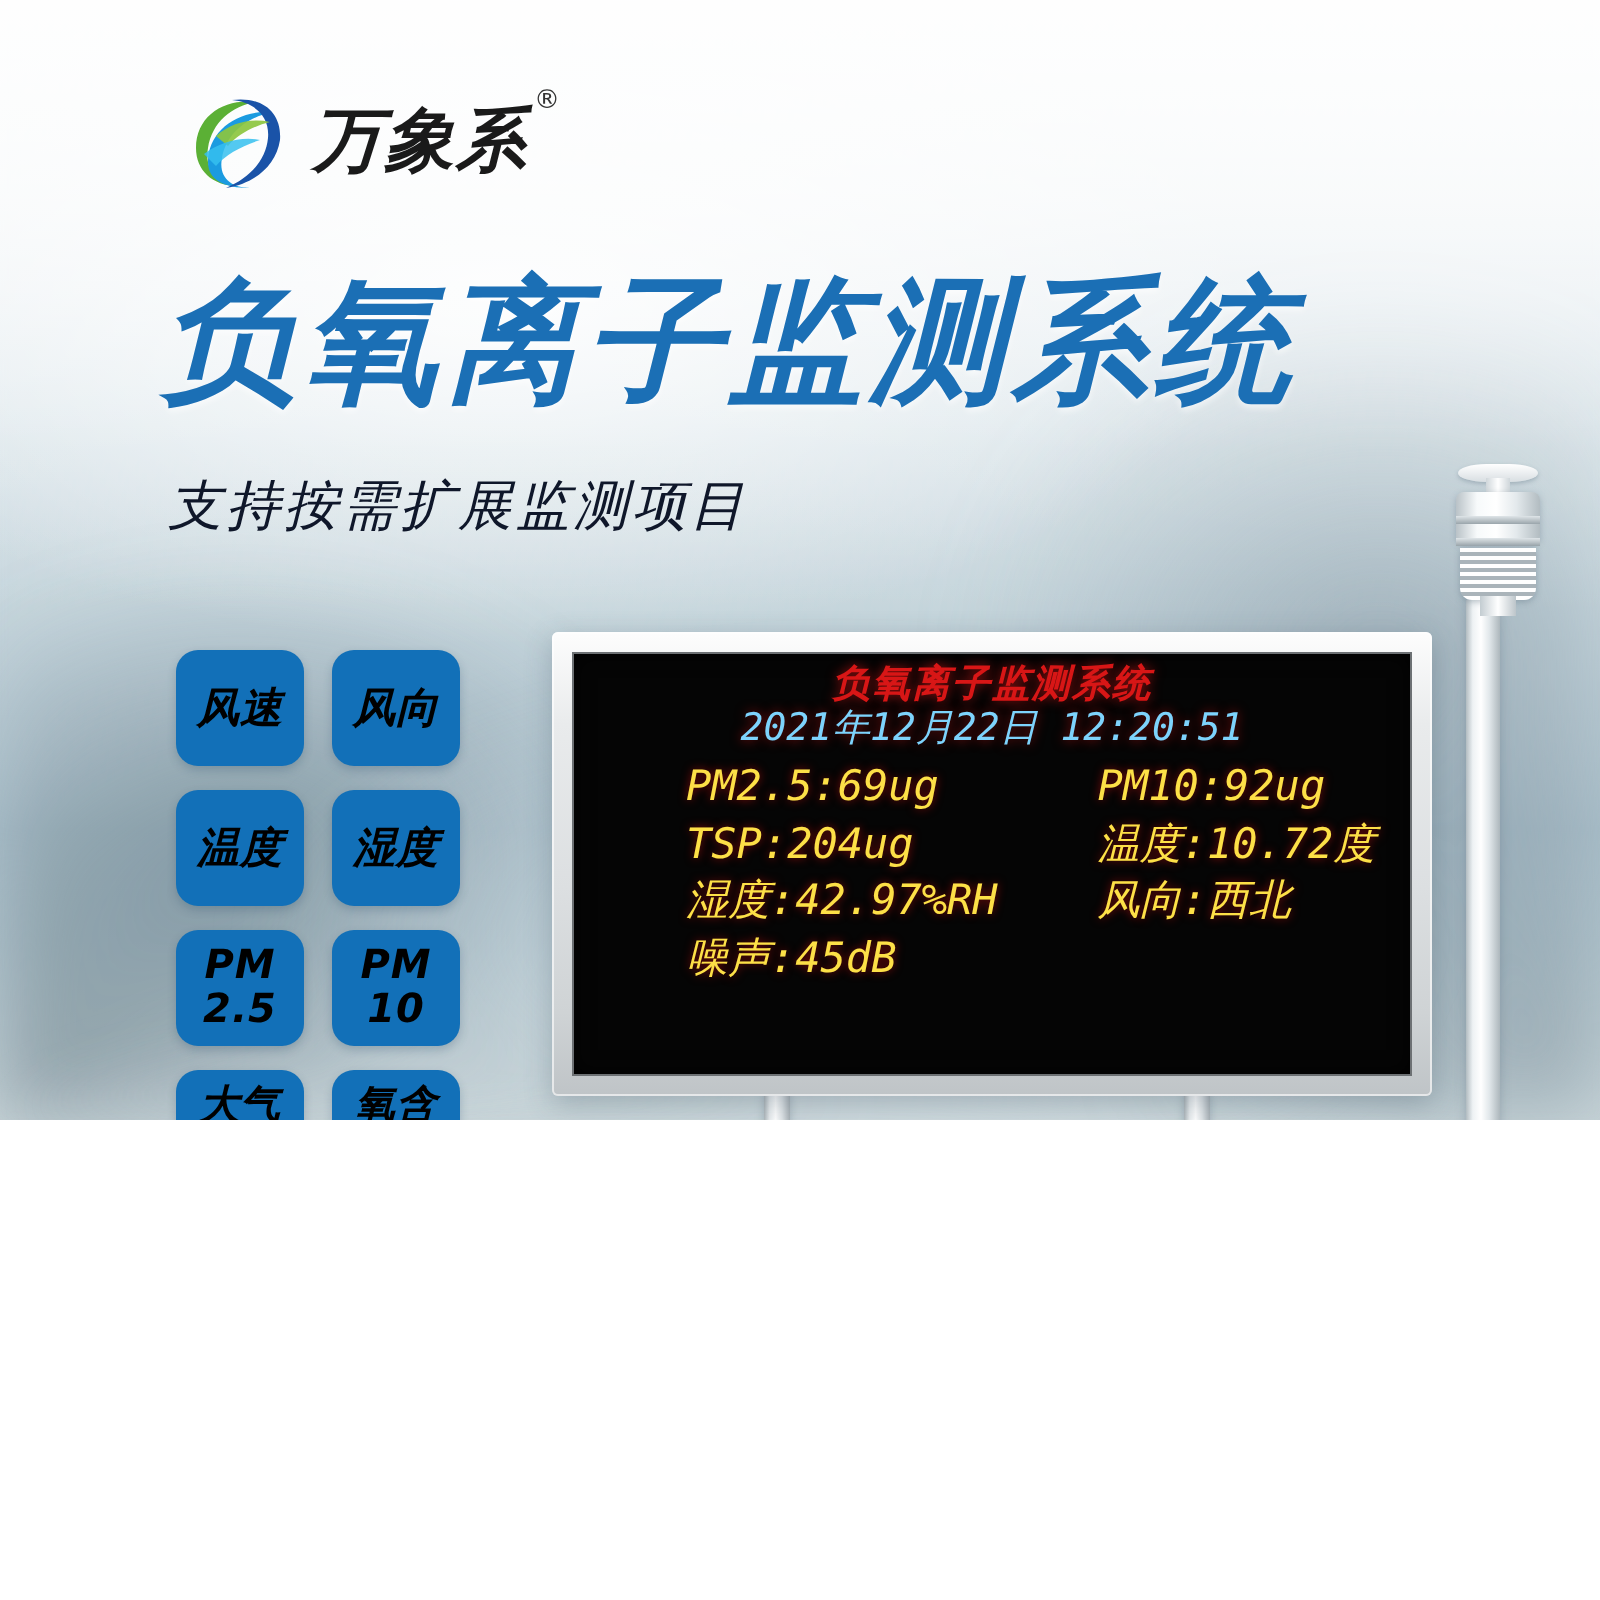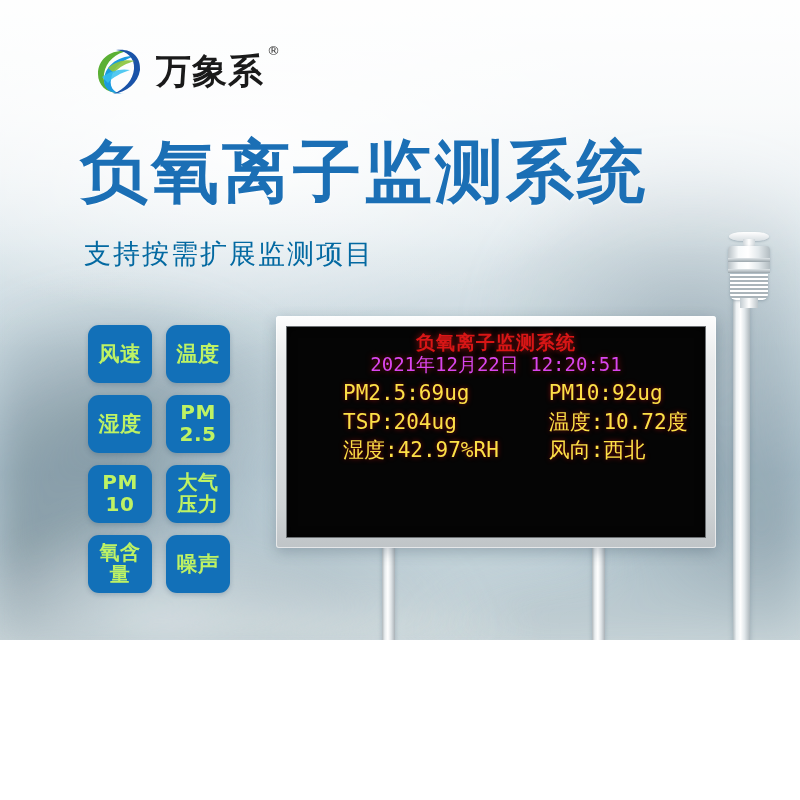--- a/index.html
+++ b/index.html
@@ -7,23 +7,24 @@
     padding: 0;
     width: 800px;
     height: 800px;
     overflow: hidden;
     font-family: "Liberation Sans", "DejaVu Sans", sans-serif;
   }
 
   #poster {
     position: relative;
     width: 800px;
-    height: 640px;
+    height: 560px;
     overflow: hidden;
     background: #cfd9de;
+    font-style: italic;
   }
 
   
   .bg-layer {
     position: absolute;
     inset: 0;
     pointer-events: none;
   }
   .bg-sky {
     background:
@@ -115,21 +116,21 @@
     line-height: 1;
     white-space: nowrap;
     text-shadow: 0 2px 3px rgba(255,255,255,0.55);
     font-family: "DejaVu Sans", "Liberation Sans", sans-serif;
   }
   .subhead {
     position: absolute;
     left: 84px;
     top: 240px;
     font-size: 27px;
-    color: #0369a1;
+    color: #0f172a;
     letter-spacing: 2px;
     line-height: 1;
     white-space: nowrap;
     font-family: "DejaVu Sans", "Liberation Sans", sans-serif;
   }
 
   
   .tags {
     position: absolute;
     left: 88px;
@@ -137,21 +138,21 @@
     width: 148px;
     display: flex;
     flex-wrap: wrap;
     gap: 12px 14px;
   }
   .tag {
     width: 64px;
     height: 58px;
     border-radius: 11px;
     background: #1270b8;
-    color: #bef264;
+    color: #000000;
     display: flex;
     flex-direction: column;
     align-items: center;
     justify-content: center;
     font-size: 21px;
     font-weight: bold;
     line-height: 1.08;
     letter-spacing: 0.5px;
     box-shadow: 0 2px 5px rgba(20,60,90,0.22);
     text-align: center;
@@ -189,21 +190,21 @@
     font-size: 19px;
     font-weight: bold;
     letter-spacing: 1px;
     margin-top: 5px;
     line-height: 1.1;
     text-shadow: 0 0 6px rgba(230,20,20,0.65);
     font-family: "DejaVu Sans", "Liberation Sans", sans-serif;
   }
   .led-datetime {
     text-align: center;
-    color: #d946ef;
+    color: #7dd3fc;
     font-size: 19px;
     letter-spacing: 0px;
     margin-top: 1px;
     line-height: 1.1;
     text-shadow: 0 0 6px rgba(230,20,20,0.6);
     font-family: "DejaVu Sans Mono", "Liberation Mono", monospace;
   }
   .led-grid {
     margin-top: 4px;
     padding: 0 6px 0 12px;
@@ -333,20 +334,23 @@
   </div>
 
   <div class="headline">负氧离子监测系统</div>
   <div class="subhead">支持按需扩展监测项目</div>
 
   <div class="tags">
     <div class="tag">
         <span class="ln">风速</span>
       </div>
     <div class="tag">
+        <span class="ln">风向</span>
+      </div>
+    <div class="tag">
         <span class="ln">温度</span>
       </div>
     <div class="tag">
         <span class="ln">湿度</span>
       </div>
     <div class="tag two-line">
       <span class="ln">PM</span>
       <span class="ln">2.5</span>
     </div>
     <div class="tag two-line">
@@ -397,20 +401,21 @@
         <div class="led-cell">PM2.5:69ug</div>
         <div class="led-cell">PM10:92ug</div>
 
         <div class="led-cell">TSP:204ug</div>
         <div class="led-cell">温度:10.72度</div>
 
         <div class="led-cell">湿度:42.97%RH</div>
 
         <div class="led-cell">风向:西北</div>
 
+        <div class="led-cell">噪声:45dB</div>
 
         <div class="led-cell empty"></div>
       </div>
 
     </div>
   </div>
 
 </div>
 
 </body></html>

